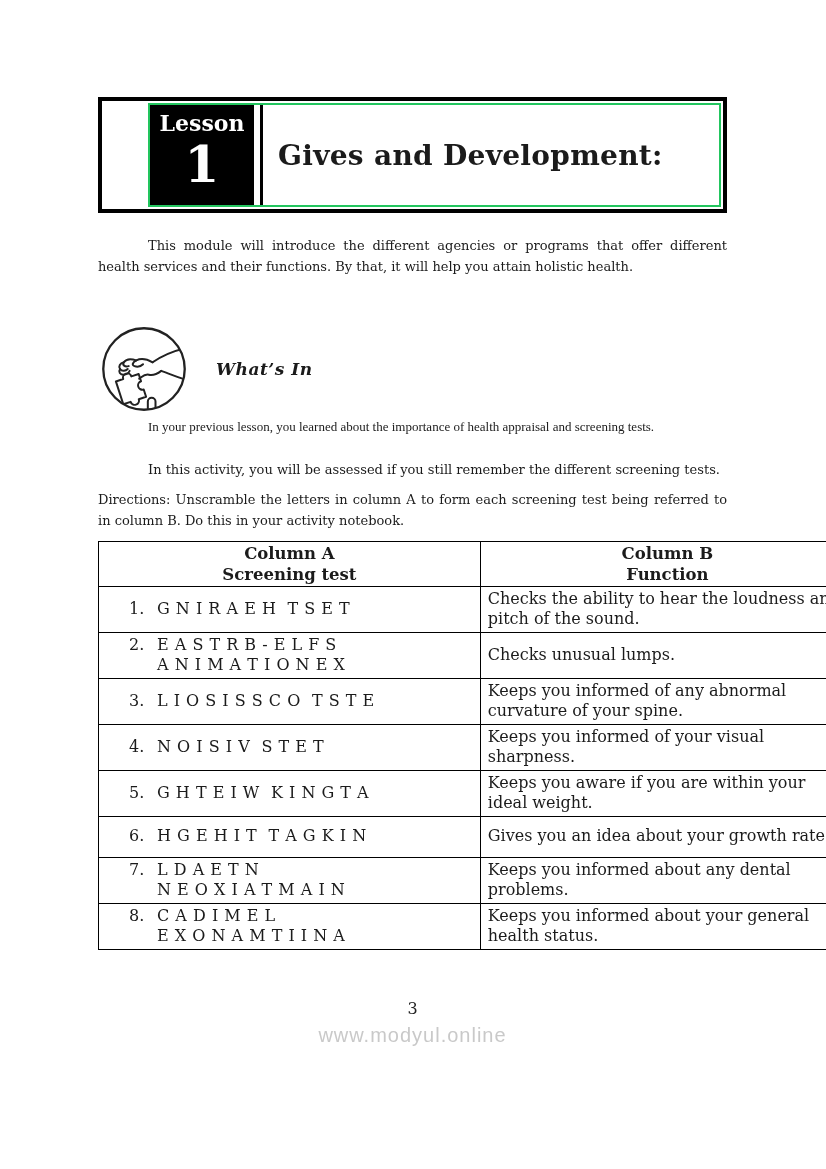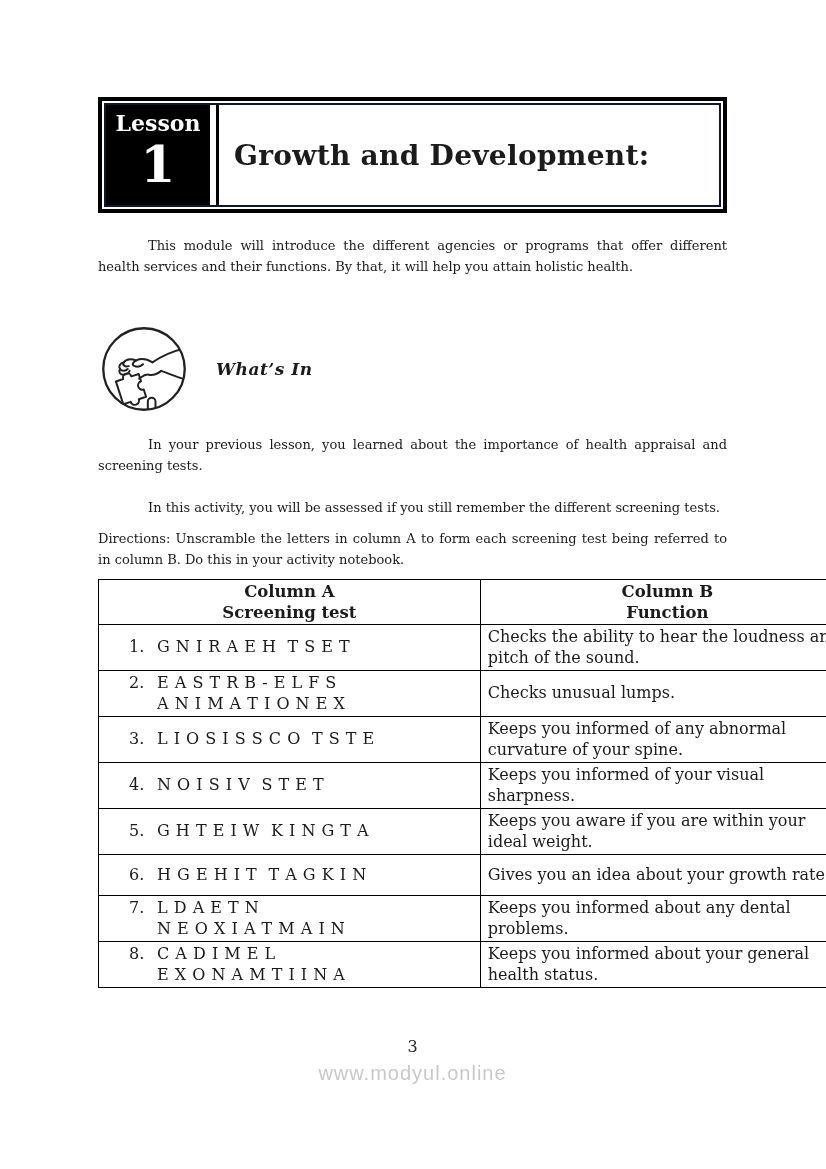--- a/index.html
+++ b/index.html
@@ -5,33 +5,33 @@
   html,body{margin:0;padding:0;background:#e8e8e8;}
   .page{
     width:826px;height:1169px;margin:0 auto;background:#ffffff;
     position:relative;color:#1b1b1b;
     font-family:"DejaVu Serif",serif;overflow:hidden;
   }
   .content{position:absolute;left:98px;top:0;width:629px;}
 
   
   .lesson-banner{margin-top:97px;height:116px;border:4px solid #000;padding:2px;box-sizing:border-box;background:#fff;}
-  .banner-inner{border:2px solid #0f172a;height:100%;box-sizing:border-box;display:flex;}
+  .banner-inner{border:2px solid #22c55e;height:100%;box-sizing:border-box;display:flex;margin-left:44px;}
   .lesson-cell{width:104px;flex-shrink:0;background:#000;color:#fff;text-align:center;padding-top:5px;box-sizing:border-box;margin-right:6px;}
   .lesson-label{font-size:22px;font-weight:bold;line-height:26px;}
   .lesson-number{font-size:50px;font-weight:bold;line-height:58px;}
   .title-cell{flex:1;border-left:3px solid #000;display:flex;flex-direction:column;justify-content:center;padding-left:15px;}
   .title-line{font-size:28px;font-weight:bold;line-height:39px;letter-spacing:0.3px;}
 
   
   p{margin:0;font-size:13px;line-height:20.6px;text-align:justify;}
   .indent{text-indent:50px;}
   .p1{margin-top:23px;}
   .p2{margin-top:20px;}
-  .p3{margin-top:20px;}
+  .p3{margin-top:2px;font-family:Liberation Serif, serif;}
   .p4{margin-top:22px;}
   .directions{margin-top:10px;}
 
   
   .whats-in-row{margin-top:46px;display:flex;align-items:center;height:92px;}
   .section-icon{width:92px;height:92px;flex-shrink:0;}
   .whats-in-heading{margin:0 0 0 26px;font-size:17px;font-style:italic;font-weight:bold;letter-spacing:0.5px;font-family:"DejaVu Serif",serif;}
 
   
   table.screening{margin-top:9px;border-collapse:collapse;width:757px;font-size:16px;table-layout:fixed;}
@@ -54,21 +54,21 @@
 <div class="page">
   <div class="content">
 
     <div class="lesson-banner">
       <div class="banner-inner">
         <div class="lesson-cell">
           <div class="lesson-label">Lesson</div>
           <div class="lesson-number">1</div>
         </div>
         <div class="title-cell">
-          <div class="title-line">Growth and Development:</div>
+          <div class="title-line">Gives and Development:</div>
         </div>
       </div>
     </div>
 
     <p class="indent p1">This module will introduce the different agencies or programs that offer different health services and their functions. By that, it will help you attain holistic health.</p>
 
     <div class="whats-in-row">
       <svg class="section-icon" viewBox="0 0 96 96" aria-hidden="true">
         <defs>
             <clipPath id="circ">

